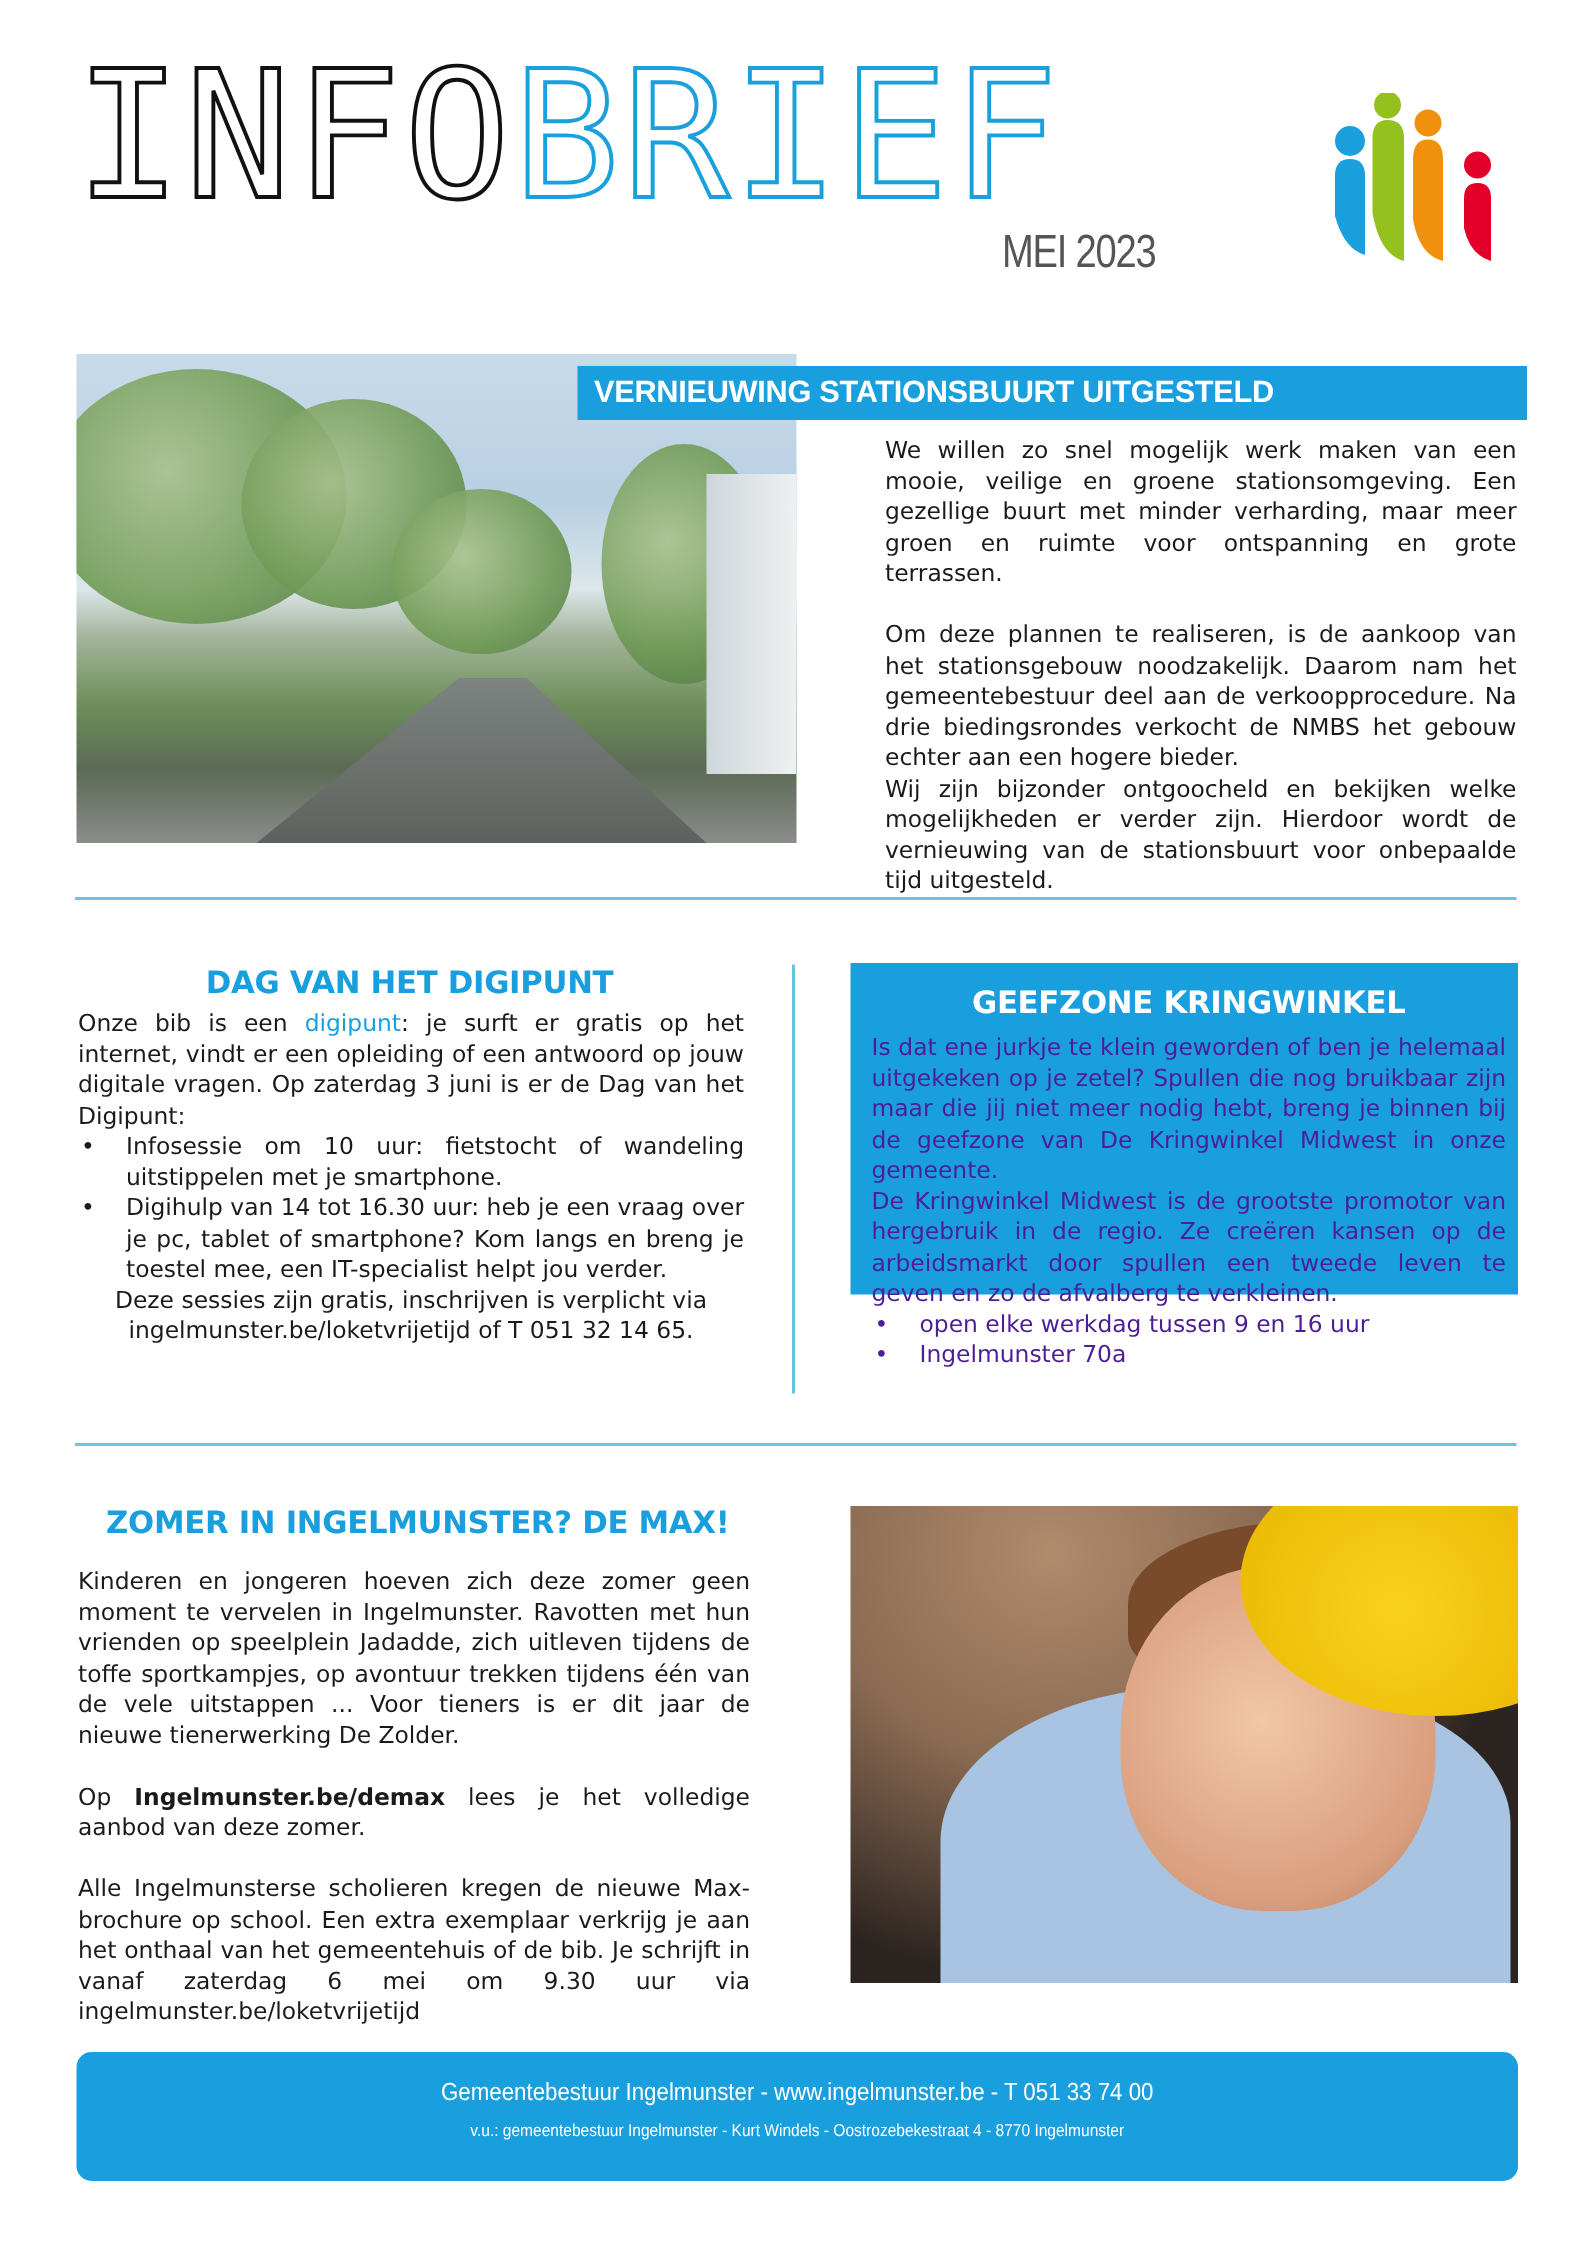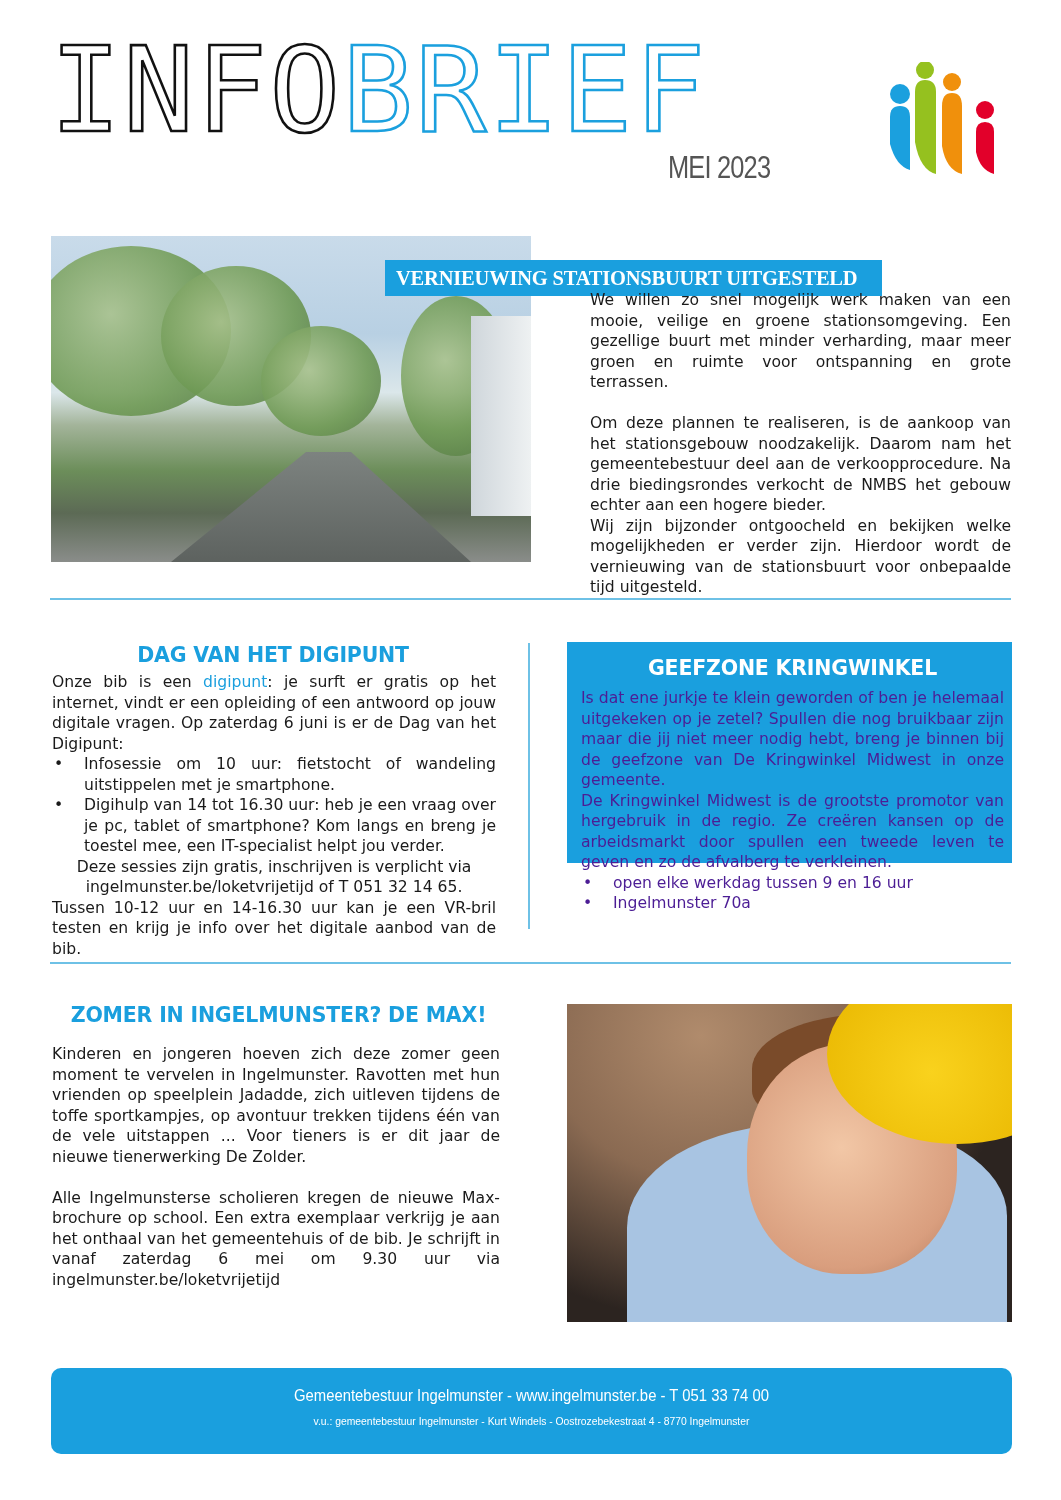--- a/index.html
+++ b/index.html
@@ -22,22 +22,22 @@
     .logo { left: 880px; top: 62px; width: 135px; height: 115px; }
     
     .photo1 {
       left: 51px; top: 236px; width: 480px; height: 326px; overflow: hidden;
       background: linear-gradient(180deg, #c9dbea 0%, #b8d0e3 30%, #dbe7ea 48%, #a3b49a 58%, #6c8e5a 72%, #5c6a55 85%, #8a8d8a 100%);
     }
     .photo1 .tree { position: absolute; border-radius: 50%; background: radial-gradient(circle at 40% 40%, #a9c28d, #6f9a55 60%, #557a45); opacity: .9; }
     .photo1 .road { position: absolute; left: 120px; bottom: 0; width: 300px; height: 110px; background: linear-gradient(180deg,#7d8380,#5d625f); clip-path: polygon(45% 0, 60% 0, 100% 100%, 0 100%); }
     .photo1 .building { position: absolute; right: 0; top: 80px; width: 60px; height: 200px; background: linear-gradient(90deg,#cfd6db,#eef1f2); }
     .headline-bar {
-      left: 385px; top: 260px; width: 497px; height: 36px; background: #1a9fde; color: #fff;
-      font-family: Liberation Serif, serif; font-weight: bold; font-size: 20.5px; line-height: 36px;
+      left: 385px; top: 244px; width: 633px; height: 36px; background: #1a9fde; color: #fff;
+      font-family: Liberation Sans, sans-serif; font-weight: bold; font-size: 20.5px; line-height: 36px;
       padding-left: 11px; white-space: nowrap; letter-spacing: -0.2px;
     }
     .body-text { font-size: 15.6px; line-height: 20.5px; text-align: justify; }
     .art1-text { left: 567px; top: 290px; width: 444px; }
     .art1-text p { margin-bottom: 20.5px; margin-left: 23px; }
     .art1-text p.tight { margin-bottom: 0; }
     .divider { height: 1.5px; background: #6ec1e6; }
     .d1 { left: 50px; top: 598px; width: 961px; }
     .d2 { left: 50px; top: 962px; width: 961px; }
     .vdivider { left: 528px; top: 643px; width: 1.5px; height: 286px; background: #6ec1e6; }
@@ -101,27 +101,26 @@
 <div class="abs body-text art1-text">
   <p>We willen zo snel mogelijk werk maken van een mooie, veilige en groene stationsomgeving. Een gezellige buurt met minder verharding, maar meer groen en ruimte voor ontspanning en grote terrassen.</p>
   <p class="tight">Om deze plannen te realiseren, is de aankoop van het stationsgebouw noodzakelijk. Daarom nam het gemeentebestuur deel aan de verkoopprocedure. Na drie biedingsrondes verkocht de NMBS het gebouw echter aan een hogere bieder.</p>
   <p class="tight">Wij zijn bijzonder ontgoocheld en bekijken welke mogelijkheden er verder zijn. Hierdoor wordt de vernieuwing van de stationsbuurt voor onbepaalde tijd uitgesteld.</p>
 </div>
 
 <div class="abs divider d1"></div>
 
 <div class="abs section-title digi-title">DAG VAN HET DIGIPUNT</div>
 <div class="abs body-text digi-text">
-  <p><span>Onze bib is een </span><span class="link">digipunt</span><span>: je surft er gratis op het internet, vindt er een opleiding of een antwoord op jouw digitale vragen. Op zaterdag 6 juni is er de Dag van het Digipunt:</span></p>
+  <p><span>Onze bib is een </span><span class="link">digipunt</span><span>: je surft er gratis op het internet, vindt er een opleiding of een antwoord op jouw digitale vragen. Op zaterdag 3 juni is er de Dag van het Digipunt:</span></p>
   <ul class="bullets">
     <li>Infosessie om 10 uur: fietstocht of wandeling uitstippelen met je smartphone.</li>
     <li>Digihulp van 14 tot 16.30 uur: heb je een vraag over je pc, tablet of smartphone? Kom langs en breng je toestel mee, een IT-specialist helpt jou verder.</li>
   </ul>
   <p style="text-align:center">Deze sessies zijn gratis, inschrijven is verplicht via ingelmunster.be/loketvrijetijd of T 051 32 14 65.</p>
-  <p>Tussen 10-12 uur en 14-16.30 uur kan je een VR-bril testen en krijg je info over het digitale aanbod van de bib.</p>
 </div>
 
 <div class="abs vdivider"></div>
 
 <div class="abs box">
   <div class="section-title">GEEFZONE KRINGWINKEL</div>
   <div class="body-text">
     <p>Is dat ene jurkje te klein geworden of ben je helemaal uitgekeken op je zetel? Spullen die nog bruikbaar zijn maar die jij niet meer nodig hebt, breng je binnen bij de geefzone van De Kringwinkel Midwest in onze gemeente.</p>
     <p>De Kringwinkel Midwest is de grootste promotor van hergebruik in de regio. Ze creëren kansen op de arbeidsmarkt door spullen een tweede leven te geven en zo de afvalberg te verkleinen.</p>
     <ul class="bullets">
@@ -129,20 +128,21 @@
       <li>Ingelmunster 70a</li>
     </ul>
   </div>
 </div>
 
 <div class="abs divider d2"></div>
 
 <div class="abs section-title zomer-title">ZOMER IN INGELMUNSTER? DE MAX!</div>
 <div class="abs body-text zomer-text">
   <p>Kinderen en jongeren hoeven zich deze zomer geen moment te vervelen in Ingelmunster. Ravotten met hun vrienden op speelplein Jadadde, zich uitleven tijdens de toffe sportkampjes, op avontuur trekken tijdens één van de vele uitstappen ... Voor tieners is er dit jaar de nieuwe tienerwerking De Zolder.</p>
+  <p><span>Op </span><b>Ingelmunster.be/demax</b><span> lees je het volledige aanbod van deze zomer.</span></p>
   <p style="margin-bottom:0">Alle Ingelmunsterse scholieren kregen de nieuwe Max-brochure op school. Een extra exemplaar verkrijg je aan het onthaal van het gemeentehuis of de bib. Je schrijft in vanaf zaterdag 6 mei om 9.30 uur via ingelmunster.be/loketvrijetijd</p>
 </div>
 <div class="abs photo2">
   <div class="shirt"></div>
   <div class="hair"></div>
   <div class="face"></div>
   <div class="helmet"></div>
 </div>
 
 <div class="abs footer">

